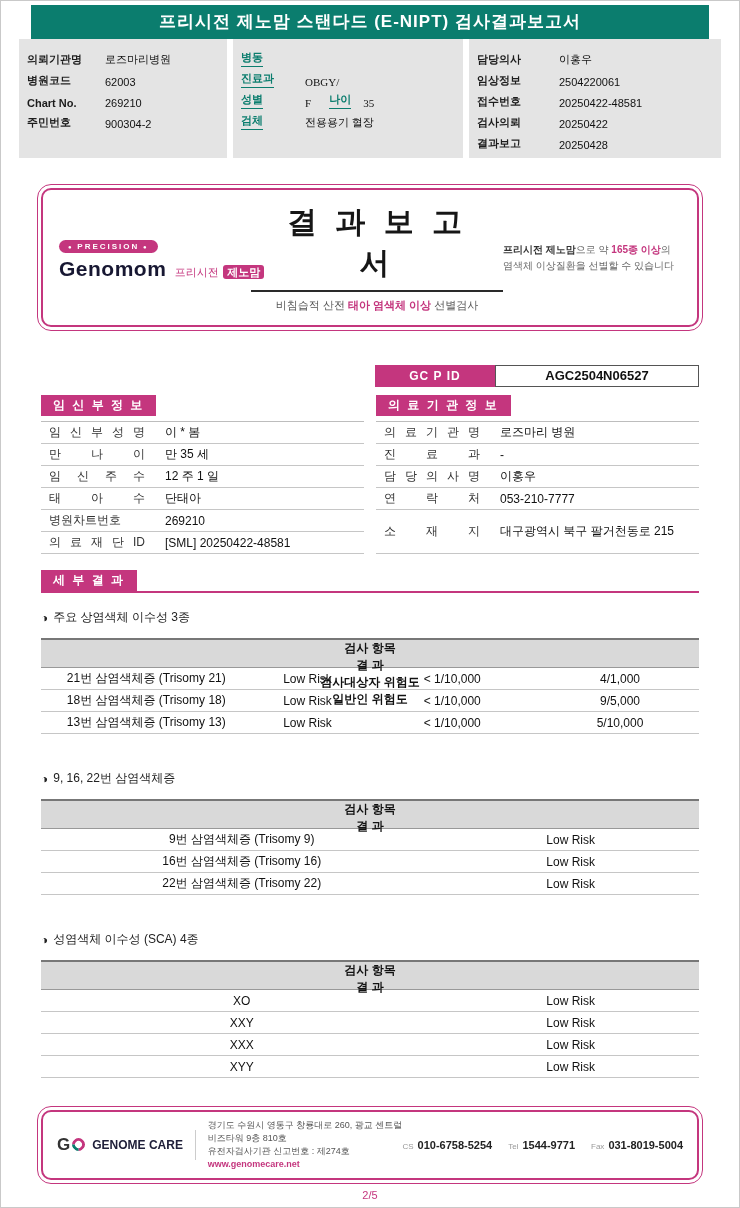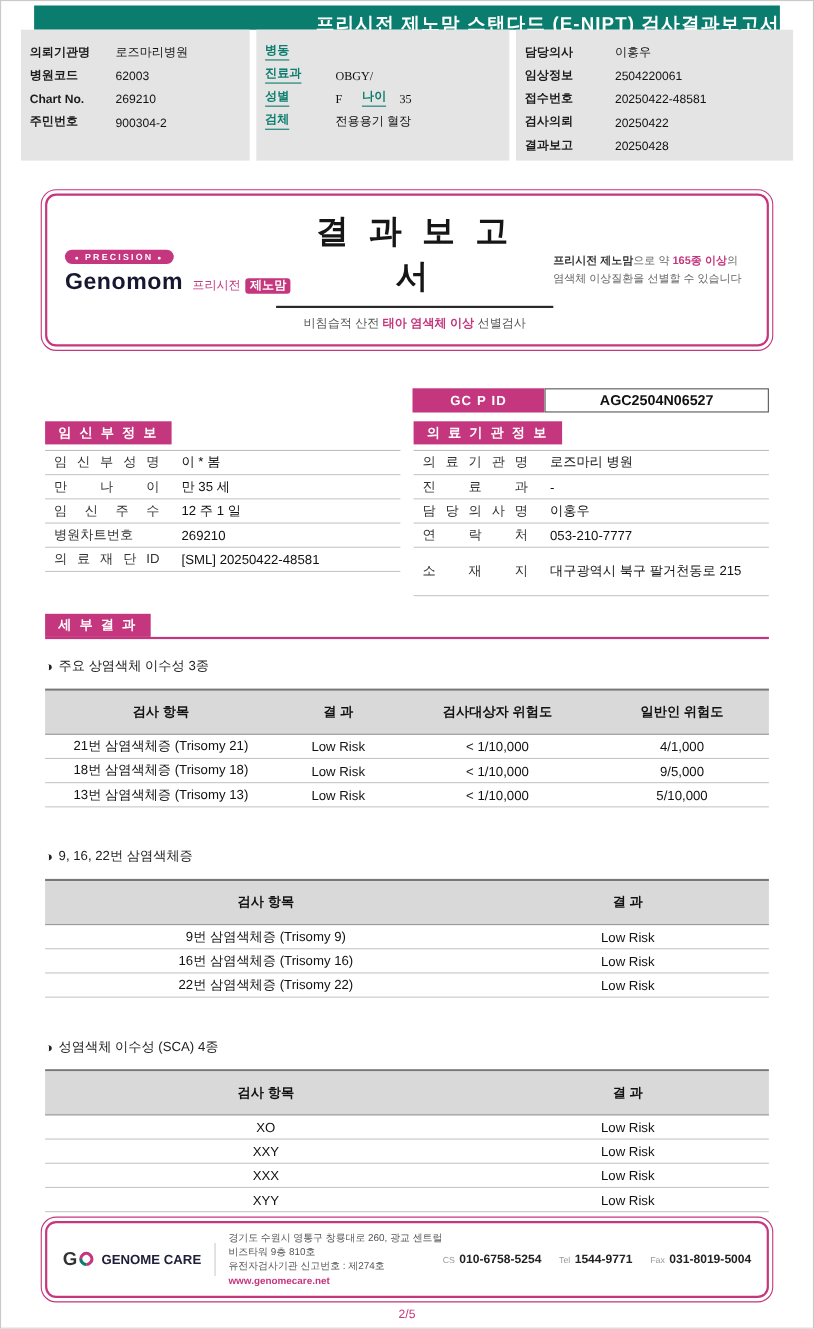--- a/index.html
+++ b/index.html
@@ -5,21 +5,21 @@
   :root{
     --teal:#0b7d6e;
     --magenta:#c4367e;
     --panel-gray:#e4e4e4;
     --thead-gray:#d9d9d9;
   }
   *{box-sizing:border-box;margin:0;padding:0;}
   body{background:#fff;font-family:"Liberation Sans","DejaVu Sans",sans-serif;color:#111;}
   .page{width:740px;height:1208px;border:1px solid #c9c9c9;display:flex;flex-direction:column;background:#fff;overflow:hidden;}
 
-  .titlebar{margin:4px 30px 0;height:22px;line-height:34px;background:var(--teal);color:#fff;font-size:17px;font-weight:bold;text-align:right;letter-spacing:1px;}
+  .titlebar{margin:4px 30px 0;height:34px;line-height:34px;background:var(--teal);color:#fff;font-size:17px;font-weight:bold;text-align:center;letter-spacing:1px;}
 
   .patient-panel{margin:0 18px;display:flex;gap:6px;}
   .pcol{background:var(--panel-gray);padding:7px 8px;}
   .pcol-left{width:208px;}
   .pcol-mid{width:230px;font-family:Liberation Serif, serif;}
   .pcol-right{flex:1;}
   .prow{display:flex;min-height:21px;align-items:flex-end;font-size:11px;}
   .plabel{font-weight:bold;color:#1c1c1c;}
   .pcol-left .plabel{width:78px;}
   .pcol-right .plabel{width:82px;}
@@ -59,21 +59,21 @@
   .irow{display:flex;align-items:center;min-height:22px;border-bottom:1px solid #c6c6c6;font-size:12px;}
   .irow.tall{min-height:44px;}
   .ilabel{flex:0 0 118px;padding:0 14px 0 8px;color:#333;text-align:justify;text-align-last:justify;}
   .ivalue{flex:1;padding-left:6px;color:#111;}
 
   .details-header{margin:16px 40px 0;border-bottom:2px solid var(--magenta);}
   .subsection{margin:0 40px;}
   .sub-heading{margin-top:16px;font-size:12px;color:#222;display:flex;align-items:center;gap:5px;}
   .bullet{font-size:12px;color:#222;}
   .rtable{margin-top:12px;border-top:2px solid #777;font-size:12px;}
-  .hrow{display:flex;background:var(--thead-gray);border-bottom:1px solid #999;font-weight:bold;height:40px;align-items:center;}
+  .hrow{display:flex;background:var(--thead-gray);border-bottom:1px solid #999;font-weight:bold;height:28px;align-items:center;flex-direction:column;}
   .drow{display:flex;height:22px;align-items:center;border-bottom:1px solid #c6c6c6;}
   .cell{text-align:center;}
   .t4 .c1{width:32%;} .t4 .c2{width:17%;} .t4 .c3{width:27%;} .t4 .c4{width:24%;}
   .t2 .c1{width:61%;} .t2 .c2{width:39%;}
 
   .footer-box{margin:auto 36px 0;}
   .footer-box .ibox{display:flex;align-items:center;padding:7px 14px;min-height:44px;}
   .f-logo{display:flex;align-items:center;gap:2px;}
   .f-g{font-size:17px;font-weight:800;color:#333;}
   .f-ring{width:13px;height:13px;border:3px solid var(--magenta);border-left-color:var(--teal);border-radius:50%;transform:rotate(-45deg);margin-right:5px;}
@@ -196,20 +196,24 @@
         </div>
         <div class="irow">
           <span class="ilabel">만 나 이</span>
           <span class="ivalue">만 35 세</span>
         </div>
         <div class="irow">
           <span class="ilabel">임 신 주 수</span>
           <span class="ivalue">12 주 1 일</span>
         </div>
         <div class="irow">
+          <span class="ilabel">태 아 수</span>
+          <span class="ivalue">단태아</span>
+        </div>
+        <div class="irow">
           <span class="ilabel">병원차트번호</span>
           <span class="ivalue">269210</span>
         </div>
         <div class="irow">
           <span class="ilabel">의 료 재 단 ID</span>
           <span class="ivalue">[SML] 20250422-48581</span>
         </div>
       </div>
     </div>
 

